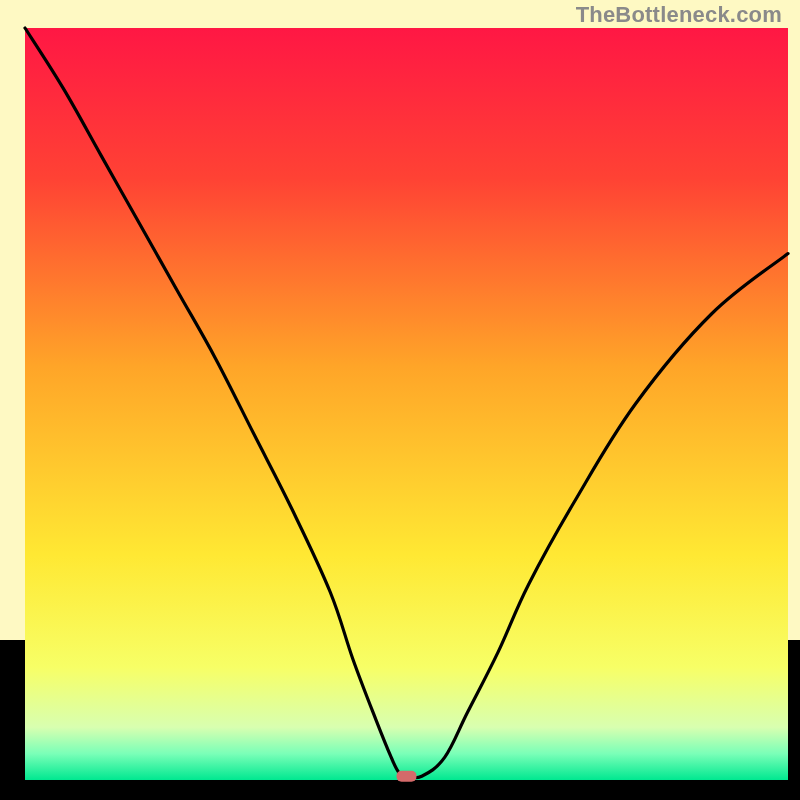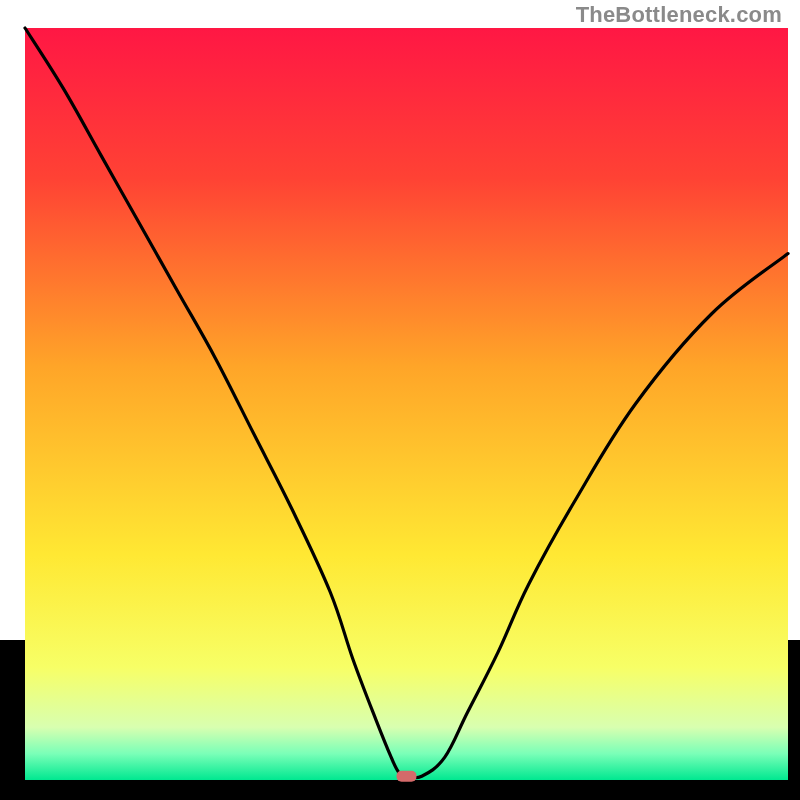--- a/index.html
+++ b/index.html
@@ -9,21 +9,21 @@
     height: 800px;
     background: #000;
     overflow: hidden;
   }
   .frame {
     position: absolute;
     left: 0;
     top: 0;
     width: 800px;
     height: 640px;
-    background: #ffffff;
+    background: #fef9c3;
   }
   .watermark {
     position: absolute;
     top: 2px;
     right: 18px;
     font-family: Arial, Helvetica, sans-serif;
     font-size: 22px;
     font-weight: 600;
     color: #8a8a8a;
     letter-spacing: 0.2px;

